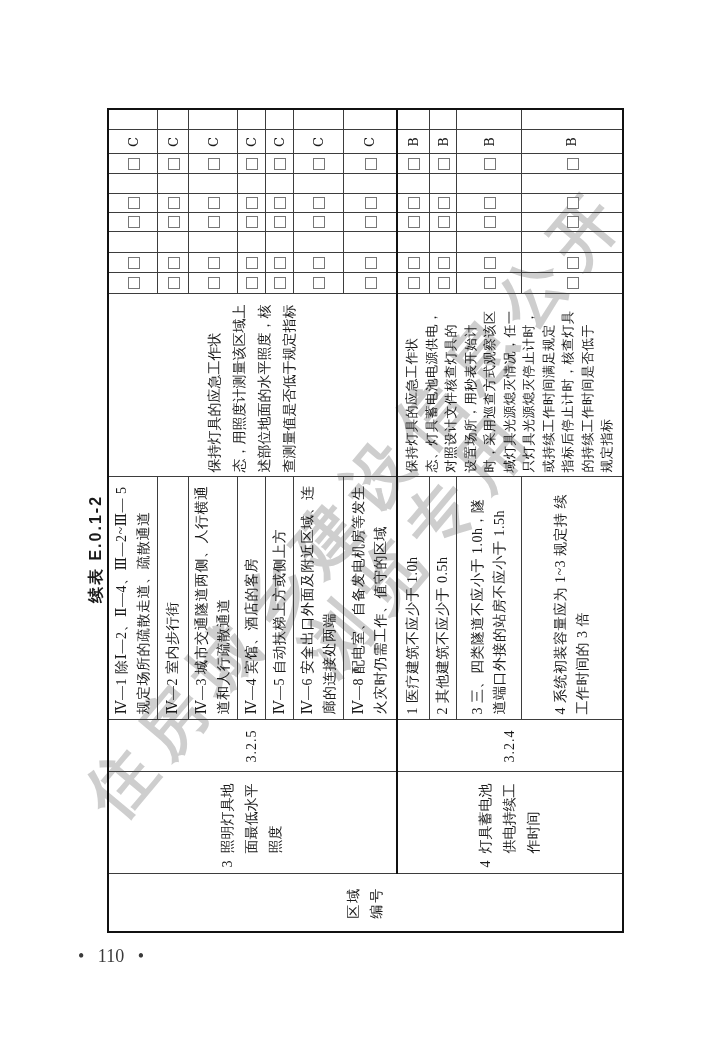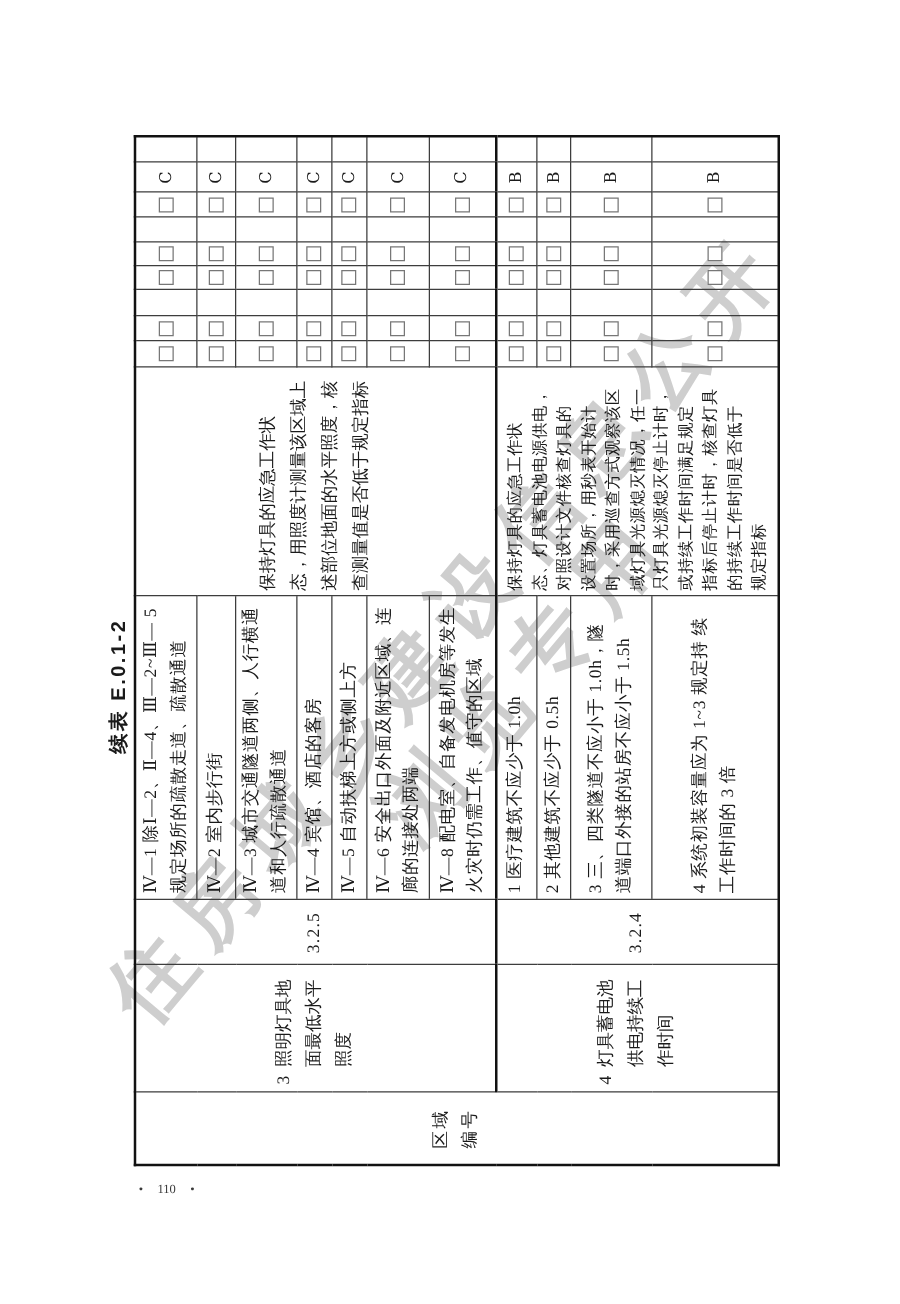--- a/index.html
+++ b/index.html
@@ -29,21 +29,21 @@
   td.clause{text-align:center;letter-spacing:1px;}
   td.content{text-align:left;padding:2px 3px 2px 5px;line-height:22px;letter-spacing:.5px;}
   td.method{text-align:left;padding:2px 4px;}
   td.m1{line-height:25px;font-size:14px;}
   td.m2{line-height:19.5px;font-size:13px;letter-spacing:.5px;}
   .pre{white-space:pre-line;}
   td.cbc,td.gap,td.grade{text-align:center;}
   .cb{display:inline-block;width:10px;height:10px;border:1px solid #777;background:#fff;vertical-align:middle;}
   td.grade{font-size:13px;font-family:"DejaVu Serif","Liberation Serif",serif;}
   
-  .pagenum{position:absolute;left:111px;top:946px;font-size:10px;color:#3a3a3a;word-spacing:9px;}
+  .pagenum{position:absolute;left:78px;top:946px;font-size:18px;color:#3a3a3a;word-spacing:9px;}
 </style>
 </head>
 <body>
 
 <div class="page">
 
   <div class="wm wm1">住房城乡建设信息公开</div>
   <div class="wm wm2">浏览专用</div>
 
   <div class="rot">

